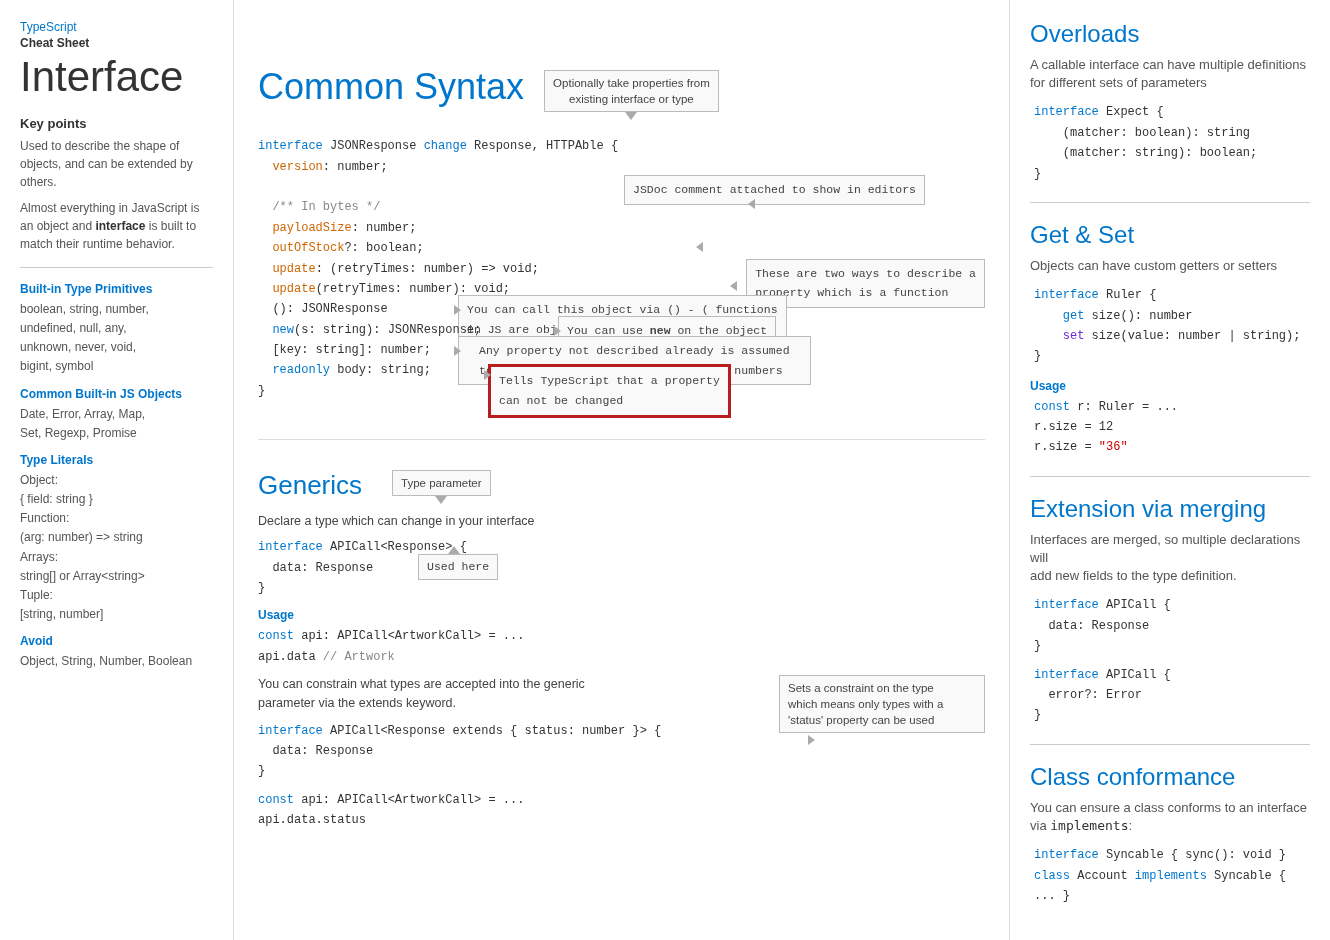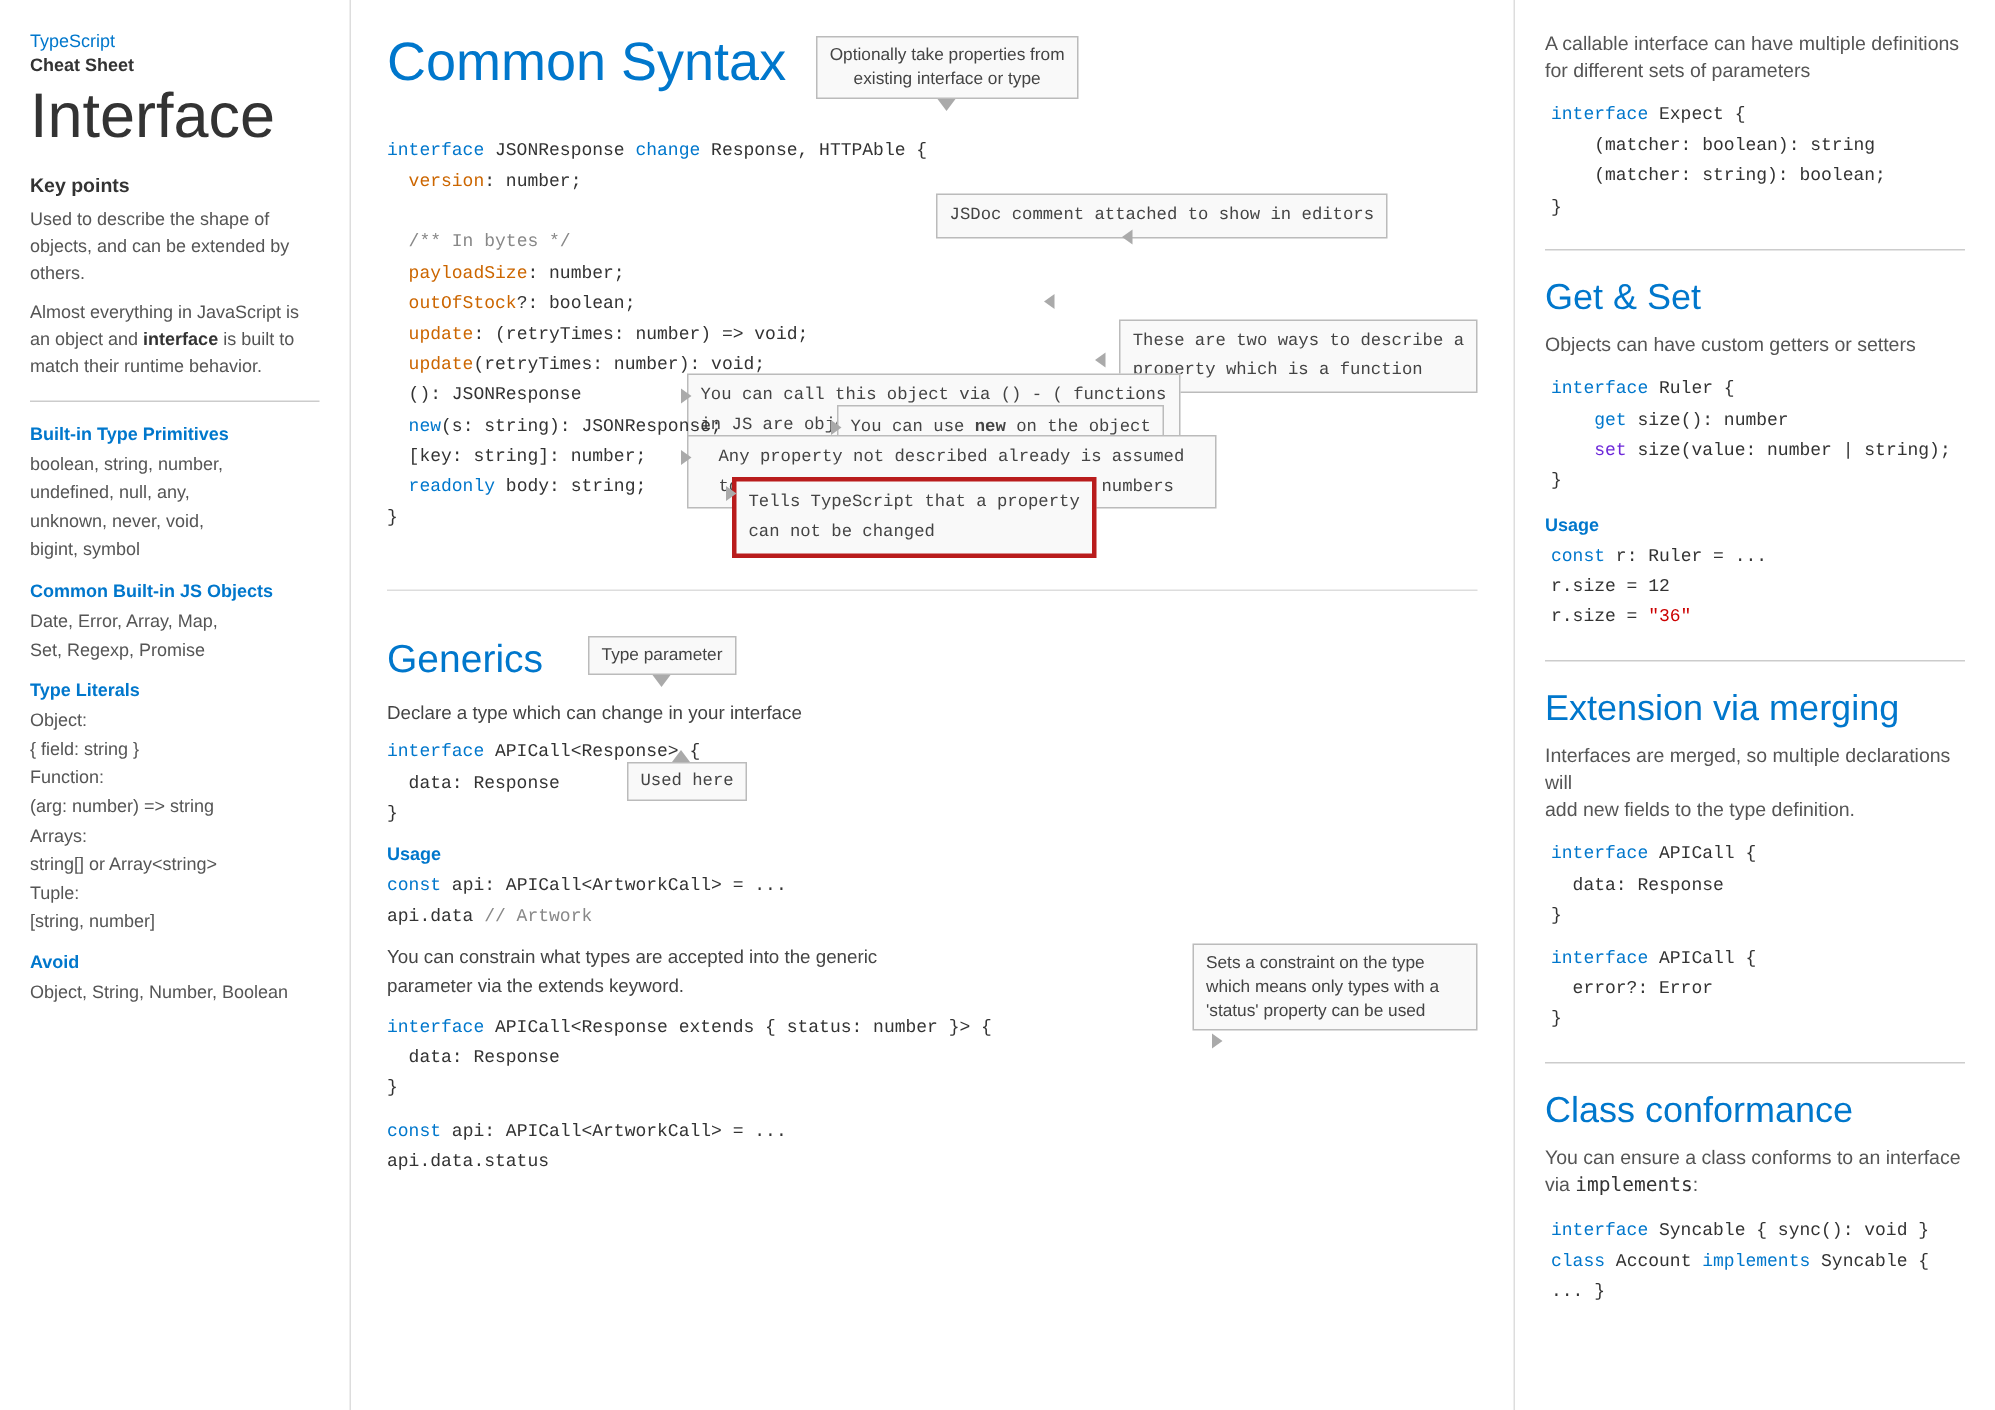--- a/index.html
+++ b/index.html
@@ -230,21 +230,21 @@
     Tuple:<br>
     [string, number]
   </div>
 
   <div class="sidebar-category-title">Avoid</div>
   <div class="sidebar-category-body">Object, String, Number, Boolean</div>
 </div>
 
 <div class="main-content">
 
-  <div class="annotated-block" style="position:relative; padding-bottom: 20px;">
+  <div class="annotated-block" style="position:relative; padding-bottom: 20px; margin-top: 46px;">
     <div class="common-syntax-header">
       <div class="common-syntax-title">Common Syntax</div>
       <div style="display:flex; flex-direction:column; align-items:center; margin-top:4px;">
         <div class="inline-callout" style="white-space:pre-line; text-align:center;">Optionally take properties from<br>existing interface or type</div>
         <div style="width:0;height:0;border-left:6px solid transparent;border-right:6px solid transparent;border-top:8px solid #aaa; margin-top:0;"></div>
       </div>
     </div>
 
     <div class="code-block" style="position:relative;">
       <span class="kw-interface">interface</span> JSONResponse <span class="kw-interface">change</span> Response, HTTPAble {<br>
@@ -330,21 +330,21 @@
 
     <div class="usage-label">Usage</div>
     <div class="code-block">
       <span class="kw-const">const</span> api: APICall&lt;ArtworkCall&gt; = ...<br>
       api.data <span class="comment">// Artwork</span>
     </div>
 
     <div style="position:relative; margin-bottom:8px;">
       <div class="desc-text" style="max-width:360px;">You can constrain what types are accepted into the generic
 parameter via the extends keyword.</div>
-      <div style="position:absolute; right:0; top:0; border:1px solid #bbb; background:#f9f9f9; padding:4px 8px; font-size:11.5px; color:#444; line-height:1.4; width:190px;">
+      <div style="position:absolute; right:0; top:0; border:1px solid #bbb; background:#f9f9f9; padding:4px 8px; font-size:11.5px; color:#444; line-height:1.4; width:206px;">
         Sets a constraint on the type<br>which means only types with a<br>'status' property can be used
       </div>
       <div style="position:absolute; right:170px; top:60px; width:0;height:0;border-top:5px solid transparent;border-bottom:5px solid transparent;border-left:7px solid #aaa;"></div>
     </div>
 
     <div class="code-block">
       <span class="kw-interface">interface</span> APICall&lt;Response extends { status: number }&gt; {<br>
       &nbsp;&nbsp;data: Response<br>
       }
     </div>
@@ -353,20 +353,21 @@
       <span class="kw-const">const</span> api: APICall&lt;ArtworkCall&gt; = ...<br>
       api.data.status
     </div>
   </div>
 
 </div>
 
 <div class="right-panel">
 
   <div>
+    <div class="section-heading">Overloads</div>
     <div class="section-subheading">A callable interface can have multiple definitions<br>for different sets of parameters</div>
     <div class="code-block">
       <span class="kw-interface">interface</span> Expect {<br>
       &nbsp;&nbsp;&nbsp;&nbsp;(matcher: boolean): string<br>
       &nbsp;&nbsp;&nbsp;&nbsp;(matcher: string): boolean;<br>
       }
     </div>
   </div>
 
   <hr class="section-divider">

